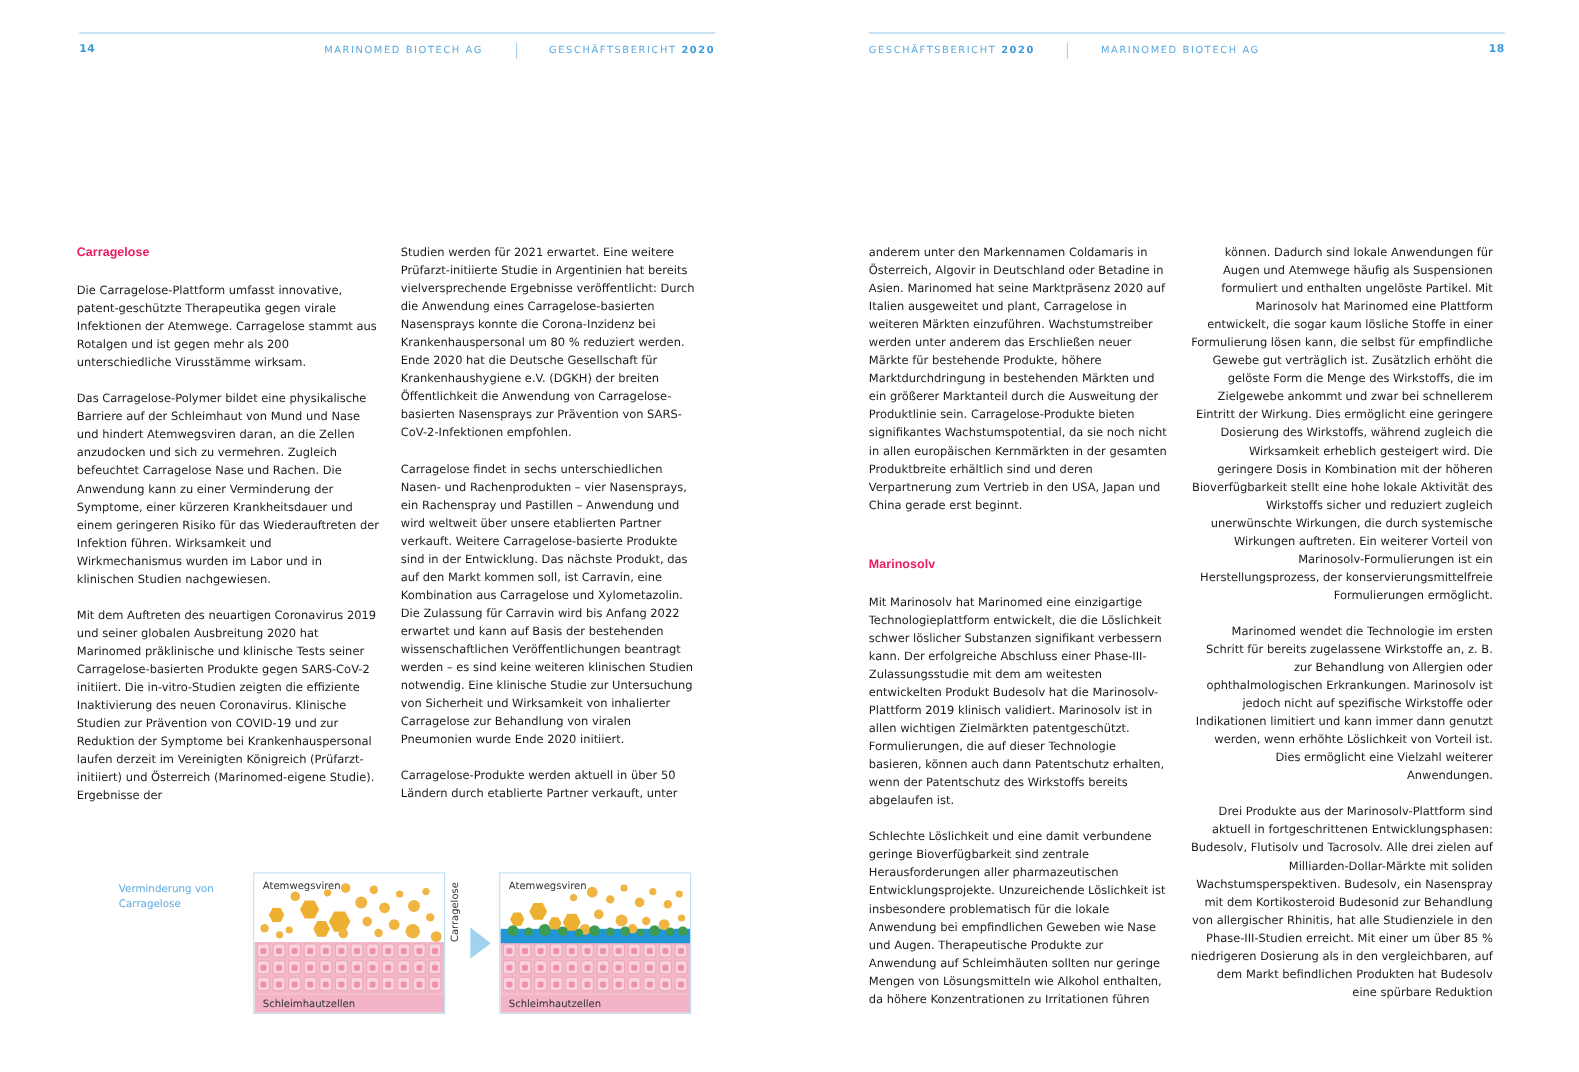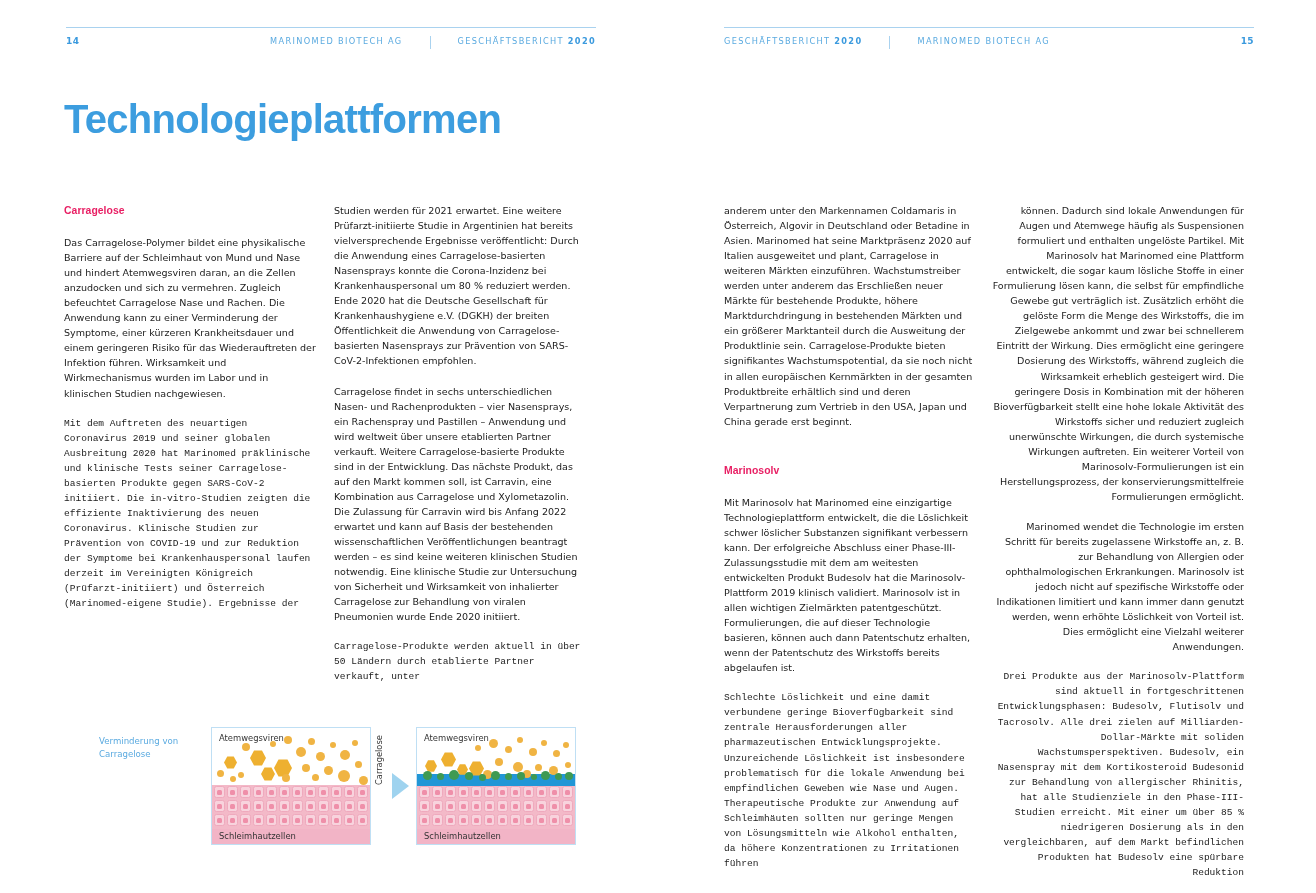--- a/index.html
+++ b/index.html
@@ -98,21 +98,21 @@
     font-weight: bold;
     font-size: 10.4px;
     color: #e81e63;
     margin: 0 0 17px 0;
     letter-spacing: .05px;
   }
   .sec-head.inline { margin-top: 34px; }
   .col p {
     margin: 0 0 15px 0;
   }
-  .col p:last-child { margin-bottom: 0; font-family: Liberation Mono, monospace; }
+  .col p:last-child { margin-bottom: 0; }
 
   
   .figure {
     position: absolute;
     left: 64px;
     top: 727px;
     width: 530px;
     height: 120px;
   }
   .fig-caption {
@@ -271,24 +271,24 @@
       <span class="folio">14</span>
       <span class="grow"></span>
       <span>MARINOMED BIOTECH AG</span>
       <span class="sep"></span>
       <span>
         <span>GESCHÄFTSBERICHT</span>
         <span class="yr">2020</span>
       </span>
     </div>
 
-    <div class="page-title">Technologieplattformen</div>
 
     <div class="col c1">
       <div class="sec-head">Carragelose</div>
+      <p>Die Carragelose-Plattform umfasst innovative, patent-geschützte Therapeutika gegen virale Infektionen der Atemwege. Carragelose stammt aus Rotalgen und ist gegen mehr als 200 unterschiedliche Virusstämme wirksam.</p>
       <p>Das Carragelose-Polymer bildet eine physikalische Barriere auf der Schleimhaut von Mund und Nase und hindert Atemwegsviren daran, an die Zellen anzudocken und sich zu vermehren. Zugleich befeuchtet Carragelose Nase und Rachen. Die Anwendung kann zu einer Verminderung der Symptome, einer kürzeren Krankheitsdauer und einem geringeren Risiko für das Wiederauftreten der Infektion führen. Wirksamkeit und Wirkmechanismus wurden im Labor und in klinischen Studien nachgewiesen.</p>
       <p>Mit dem Auftreten des neuartigen Coronavirus 2019 und seiner globalen Ausbreitung 2020 hat Marinomed präklinische und klinische Tests seiner Carragelose-basierten Produkte gegen SARS-CoV-2 initiiert. Die in-vitro-Studien zeigten die effiziente Inaktivierung des neuen Coronavirus. Klinische Studien zur Prävention von COVID-19 und zur Reduktion der Symptome bei Krankenhauspersonal laufen derzeit im Vereinigten Königreich (Prüfarzt-initiiert) und Österreich (Marinomed-eigene Studie). Ergebnisse der</p>
     </div>
 
     <div class="col c2">
       <p>Studien werden für 2021 erwartet. Eine weitere Prüfarzt-initiierte Studie in Argentinien hat bereits vielversprechende Ergebnisse veröffentlicht: Durch die Anwendung eines Carragelose-basierten Nasensprays konnte die Corona-Inzidenz bei Krankenhauspersonal um 80 % reduziert werden. Ende 2020 hat die Deutsche Gesellschaft für Krankenhaushygiene e.V. (DGKH) der breiten Öffentlichkeit die Anwendung von Carragelose-basierten Nasensprays zur Prävention von SARS-CoV-2-Infektionen empfohlen.</p>
       <p>Carragelose findet in sechs unterschiedlichen Nasen- und Rachenprodukten – vier Nasensprays, ein Rachenspray und Pastillen – Anwendung und wird weltweit über unsere etablierten Partner verkauft. Weitere Carragelose-basierte Produkte sind in der Entwicklung. Das nächste Produkt, das auf den Markt kommen soll, ist Carravin, eine Kombination aus Carragelose und Xylometazolin. Die Zulassung für Carravin wird bis Anfang 2022 erwartet und kann auf Basis der bestehenden wissenschaftlichen Veröffentlichungen beantragt werden – es sind keine weiteren klinischen Studien notwendig. Eine klinische Studie zur Untersuchung von Sicherheit und Wirksamkeit von inhalierter Carragelose zur Behandlung von viralen Pneumonien wurde Ende 2020 initiiert.</p>
       <p>Carragelose-Produkte werden aktuell in über 50 Ländern durch etablierte Partner verkauft, unter</p>
     </div>
 
@@ -471,21 +471,21 @@
     <div class="rh-rule"></div>
 
     <div class="rh">
       <span>
         <span>GESCHÄFTSBERICHT</span>
         <span class="yr">2020</span>
       </span>
       <span class="sep"></span>
       <span>MARINOMED BIOTECH AG</span>
       <span class="grow"></span>
-      <span class="folio">15</span>
+      <span class="folio">18</span>
     </div>
 
     <div class="col c3">
       <p>anderem unter den Markennamen Coldamaris in Österreich, Algovir in Deutschland oder Betadine in Asien. Marinomed hat seine Marktpräsenz 2020 auf Italien ausgeweitet und plant, Carragelose in weiteren Märkten einzuführen. Wachstumstreiber werden unter anderem das Erschließen neuer Märkte für bestehende Produkte, höhere Marktdurchdringung in bestehenden Märkten und ein größerer Marktanteil durch die Ausweitung der Produktlinie sein. Carragelose-Produkte bieten signifikantes Wachstumspotential, da sie noch nicht in allen europäischen Kernmärkten in der gesamten Produktbreite erhältlich sind und deren Verpartnerung zum Vertrieb in den USA, Japan und China gerade erst beginnt.</p>
       <div class="sec-head inline">Marinosolv</div>
       <p>Mit Marinosolv hat Marinomed eine einzigartige Technologieplattform entwickelt, die die Löslichkeit schwer löslicher Substanzen signifikant verbessern kann. Der erfolgreiche Abschluss einer Phase-III-Zulassungsstudie mit dem am weitesten entwickelten Produkt Budesolv hat die Marinosolv-Plattform 2019 klinisch validiert. Marinosolv ist in allen wichtigen Zielmärkten patentgeschützt. Formulierungen, die auf dieser Technologie basieren, können auch dann Patentschutz erhalten, wenn der Patentschutz des Wirkstoffs bereits abgelaufen ist.</p>
       <p>Schlechte Löslichkeit und eine damit verbundene geringe Bioverfügbarkeit sind zentrale Herausforderungen aller pharmazeutischen Entwicklungsprojekte. Unzureichende Löslichkeit ist insbesondere problematisch für die lokale Anwendung bei empfindlichen Geweben wie Nase und Augen. Therapeutische Produkte zur Anwendung auf Schleimhäuten sollten nur geringe Mengen von Lösungsmitteln wie Alkohol enthalten, da höhere Konzentrationen zu Irritationen führen</p>
     </div>
 
     <div class="col c4">

